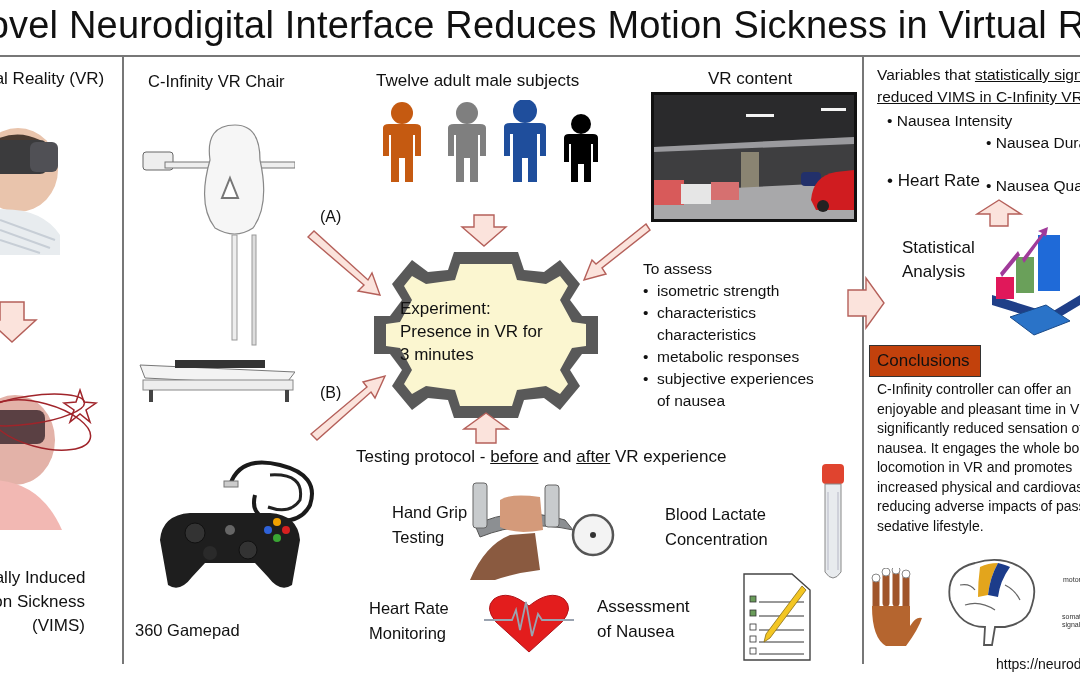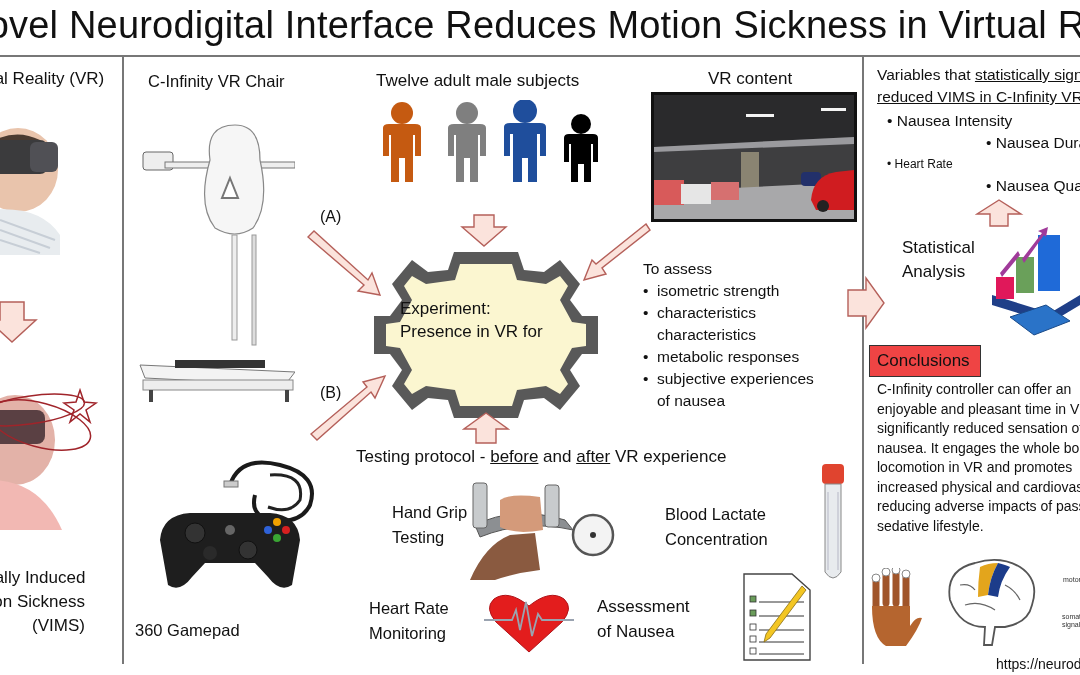--- a/index.html
+++ b/index.html
@@ -8,21 +8,21 @@
   .abs { position: absolute; }
   .title { position: absolute; top: 0; left: -40px; width: 1160px; height: 52px; font-size: 38px; line-height: 50px; white-space: nowrap; text-align: center; color: #111; letter-spacing: 0.2px; }
   .hrule { position: absolute; left: 0; top: 55px; width: 1080px; height: 2px; background: #777; }
   .vrule { position: absolute; top: 56px; width: 1.5px; background: #777; }
   .t { position: absolute; font-size: 16.5px; line-height: 22px; color: #111; white-space: nowrap; }
   .center { text-align: left; }
   .u { text-decoration: underline; }
   ul.b { list-style: none; }
   ul.b li { position: relative; padding-left: 14px; }
   ul.b li::before { content: "•"; position: absolute; left: 0; }
-  .box { border: 1.5px solid #333; background: #ef4444; }
+  .box { border: 1.5px solid #333; background: #c2410c; }
 </style>
 </head>
 <body>
 
 <div class="title">Novel Neurodigital Interface Reduces Motion Sickness in Virtual Reality</div>
 <div class="hrule"></div>
 <div class="vrule" style="left:122px;height:608px"></div>
 <div class="vrule" style="left:862px;height:608px"></div>
 
 <div class="t" style="left:-40px;top:68px;width:160px;font-size:17px">Virtual Reality (VR)</div>
@@ -122,20 +122,21 @@
   <path d="M14 2 L34 2 L34 14 L46 14 L24 33 L2 14 L14 14 Z" fill="#fbe3dc" stroke="#b5605a" stroke-width="1.4"></path>
 </svg>
 
 <svg class="abs" style="left:372px;top:250px" width="228" height="170">
   <path d="M82 2 L146 2 L152 20 L172 22 L188 10 L208 34 L198 50 L210 66 L226 66 L226 104 L210 104 L198 120 L208 136 L188 160 L172 148 L152 150 L146 168 L82 168 L76 150 L56 148 L40 160 L20 136 L30 120 L18 104 L2 104 L2 66 L18 66 L30 50 L20 34 L40 10 L56 22 L76 20 Z" fill="#595959"></path>
   <path d="M88 14 L140 14 L145 30 L174 34 L188 26 L196 36 L188 50 L200 72 L214 74 L214 96 L200 98 L188 120 L196 134 L188 144 L174 136 L145 140 L140 156 L88 156 L83 140 L54 136 L40 144 L32 134 L40 120 L28 98 L14 96 L14 74 L28 72 L40 50 L32 36 L40 26 L54 34 L83 30 Z" fill="#fbf6d0"></path>
 </svg>
 <div class="t center" style="left:400px;top:297px;width:172px;font-size:17px;line-height:23px">
   <div>Experiment:</div>
   <div>Presence in VR for</div>
+  <div>3 minutes</div>
 </div>
 
 <div class="t" style="left:708px;top:68px;font-size:17px">VR content</div>
 <svg class="abs" style="left:651px;top:92px" width="206" height="130">
   <rect x="0" y="0" width="206" height="130" fill="#111"></rect>
   <rect x="3" y="3" width="200" height="124" fill="#3e3e40"></rect>
   <path d="M3 3 L203 3 L203 45 L3 55 Z" fill="#2a2a2c"></path>
   <rect x="95" y="22" width="28" height="3" fill="#f4f4f4"></rect>
   <rect x="170" y="16" width="25" height="3" fill="#f4f4f4"></rect>
   <path d="M3 55 L203 45 L203 52 L3 60 Z" fill="#9a9a9e"></path>
@@ -219,21 +220,21 @@
 <svg class="abs" style="left:846px;top:276px" width="40" height="54">
   <path d="M2 14 L20 14 L20 2 L38 27 L20 52 L20 40 L2 40 Z" fill="#fbe3dc" stroke="#b5605a" stroke-width="1.4"></path>
 </svg>
 
 <div class="t" style="left:877px;top:64px;font-size:15.5px;line-height:22px">
   <div><span>Variables that </span><span class="u">statistically significantly</span></div>
   <div class="u">reduced VIMS in C-Infinity VR</div>
 </div>
 <div class="t" style="left:887px;top:110px;font-size:15.5px">• <span>Nausea Intensity</span></div>
 <div class="t" style="left:986px;top:132px;font-size:15.5px">• <span>Nausea Duration</span></div>
-<div class="t" style="left:887px;top:153px;font-size:12px">• <span>Heart Rate</span></div>
+<div class="t" style="left:887px;top:170px;font-size:17px">• <span>Heart Rate</span></div>
 <div class="t" style="left:986px;top:175px;font-size:15.5px">• <span>Nausea Quality</span></div>
 
 <svg class="abs" style="left:975px;top:198px" width="50" height="30">
   <path d="M15 28 L33 28 L33 16 L46 16 L24 2 L2 16 L15 16 Z" fill="#fbe3dc" stroke="#b5605a" stroke-width="1.4"></path>
 </svg>
 
 <div class="t" style="left:902px;top:236px;font-size:17px;line-height:24px">
   <div>Statistical</div>
   <div>Analysis</div>
 </div>

